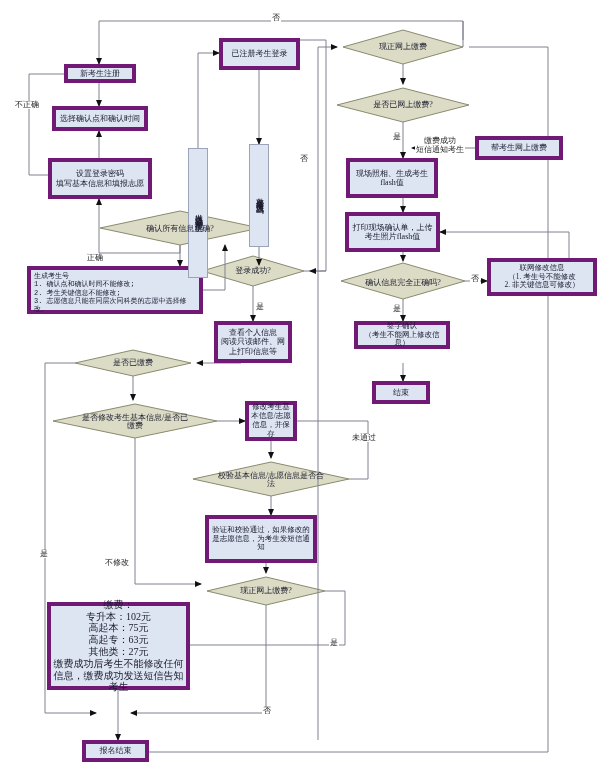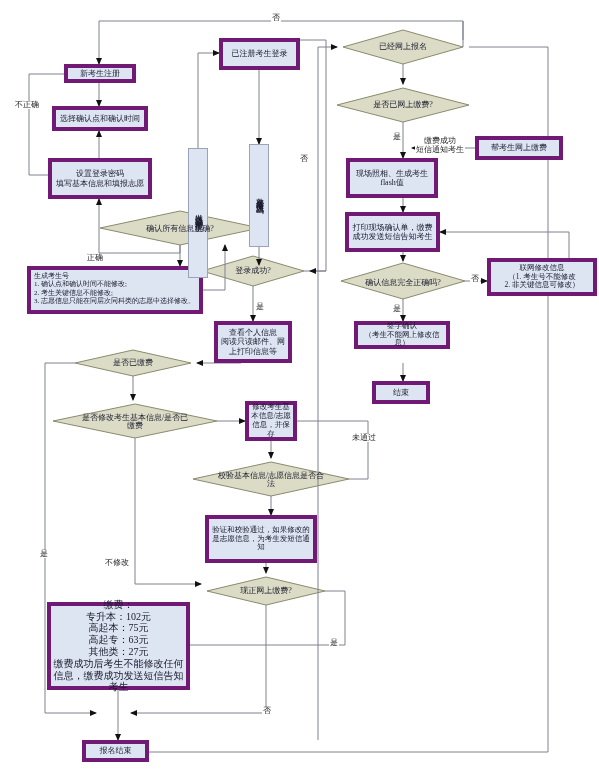--- a/index.html
+++ b/index.html
@@ -37,20 +37,21 @@
   .proc {
     background: #dde5f2;
     border: 4px solid #701a75;
     font-size: 8px;
     padding: 1px 2px;
   }
   .proc.left-align {
     justify-content: flex-start;
     text-align: left;
     padding-left: 3px;
+    font-family: Liberation Mono, monospace;
   }
   .vtext {
     background: #dde5f2;
     border: 1px solid #9aa3b8;
     font-size: 8px;
     writing-mode: vertical-rl;
     text-orientation: upright;
     letter-spacing: 1px;
     line-height: 1;
   }
@@ -261,37 +262,37 @@
 高起专：63元
 其他类：27元
 缴费成功后考生不能修改任何信息，缴费成功发送短信告知考生</span>
   </div>
 
   <div class="node proc" style="left:82px; top:740px; width:67px; height:22px;">
     <span>报名结束</span>
   </div>
 
   <div class="node dec" style="left:358px; top:39px; width:90px; height:16px;">
-    <span class="dec-label nowrap">已经网上报名</span>
+    <span class="dec-label nowrap">现正网上缴费</span>
   </div>
 
   <div class="node dec" style="left:352px; top:97px; width:102px; height:16px;">
     <span class="dec-label nowrap">是否已网上缴费?</span>
   </div>
 
   <div class="node proc" style="left:475px; top:136px; width:88px; height:24px;">
     <span>帮考生网上缴费</span>
   </div>
 
   <div class="node proc" style="left:346px; top:158px; width:92px; height:40px;">
     <span>现场照相、生成考生flash值</span>
   </div>
 
   <div class="node proc" style="left:345px; top:212px; width:95px; height:40px;">
-    <span>打印现场确认单，缴费成功发送短信告知考生</span>
+    <span>打印现场确认单，上传考生照片flash值</span>
   </div>
 
   <div class="node dec" style="left:356px; top:272px; width:94px; height:22px; line-height:1.05;">
     <span class="dec-label">确认信息完全正确吗?</span>
   </div>
 
   <div class="node proc multiline" style="left:487px; top:258px; width:110px; height:38px; font-size:7.5px;">
     <span>联网修改信息
 （1. 考生号不能修改
 2. 非关键信息可修改）</span>

